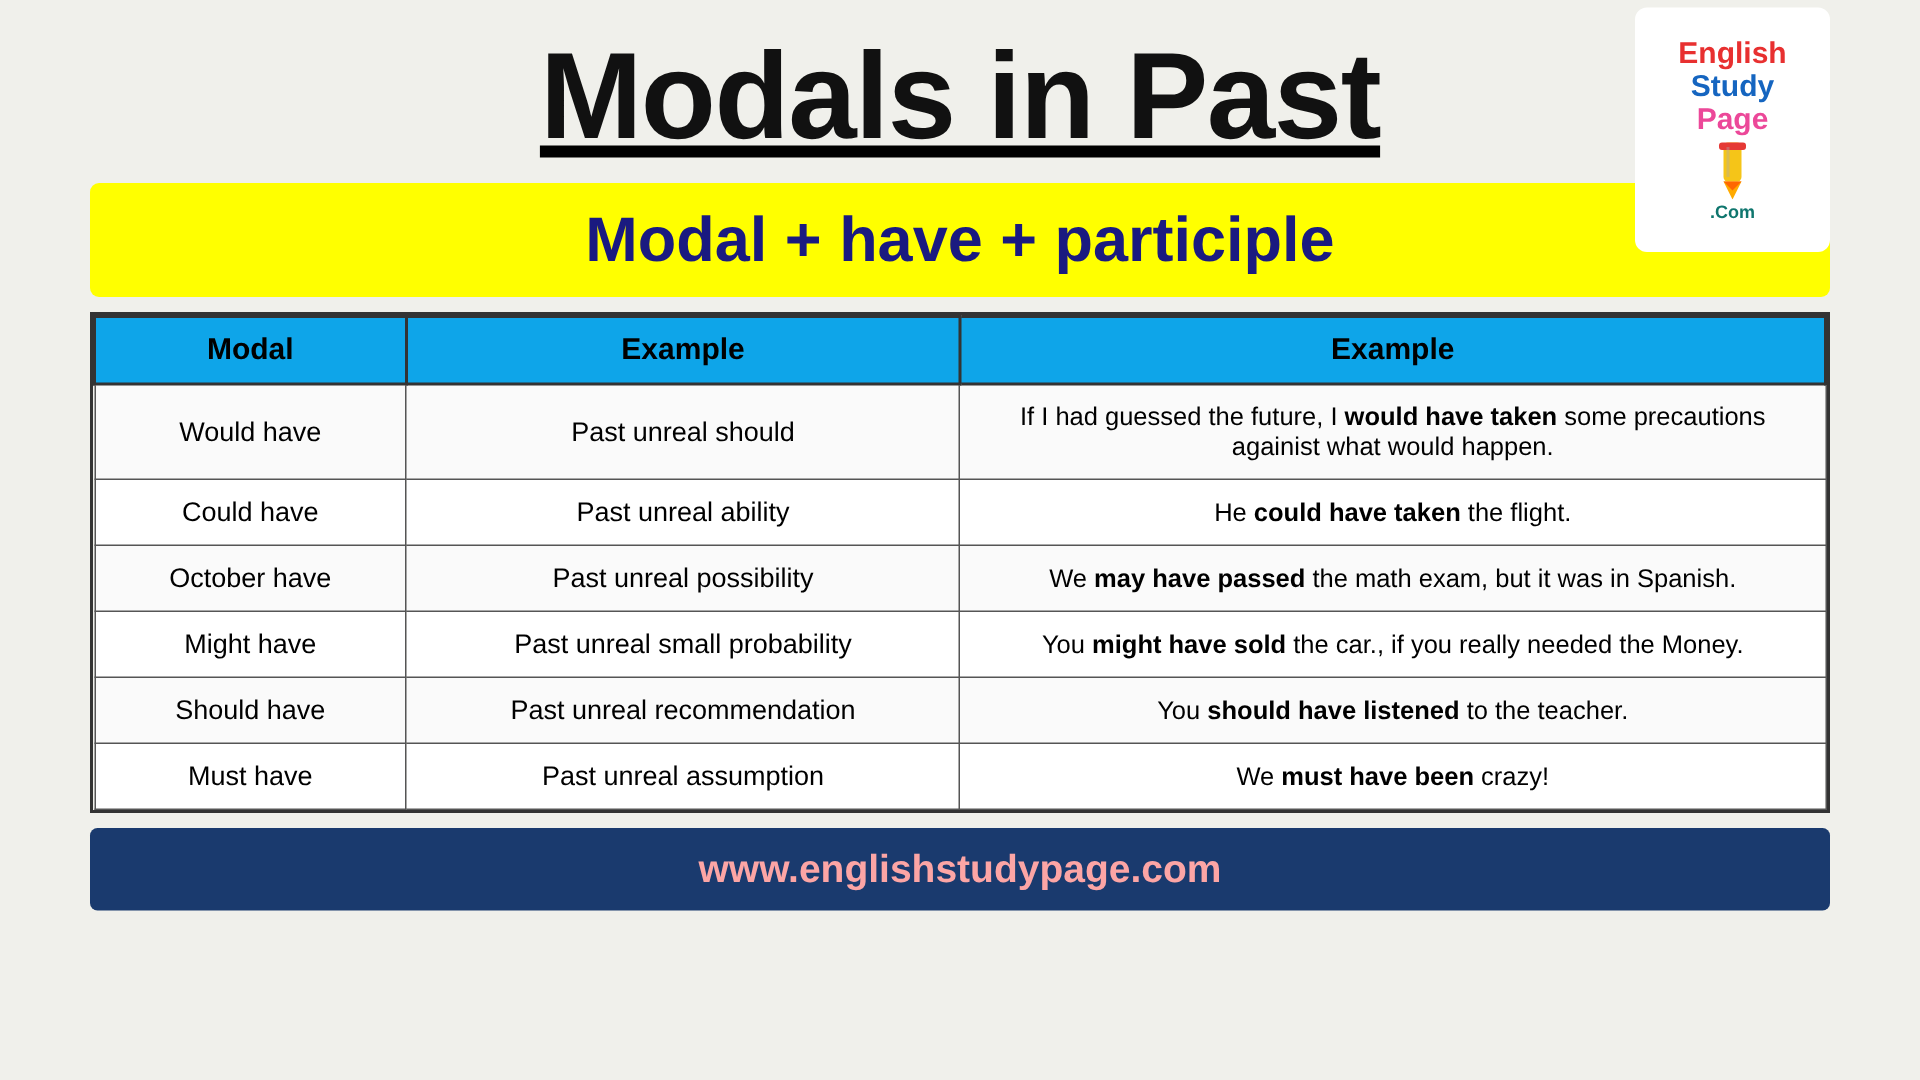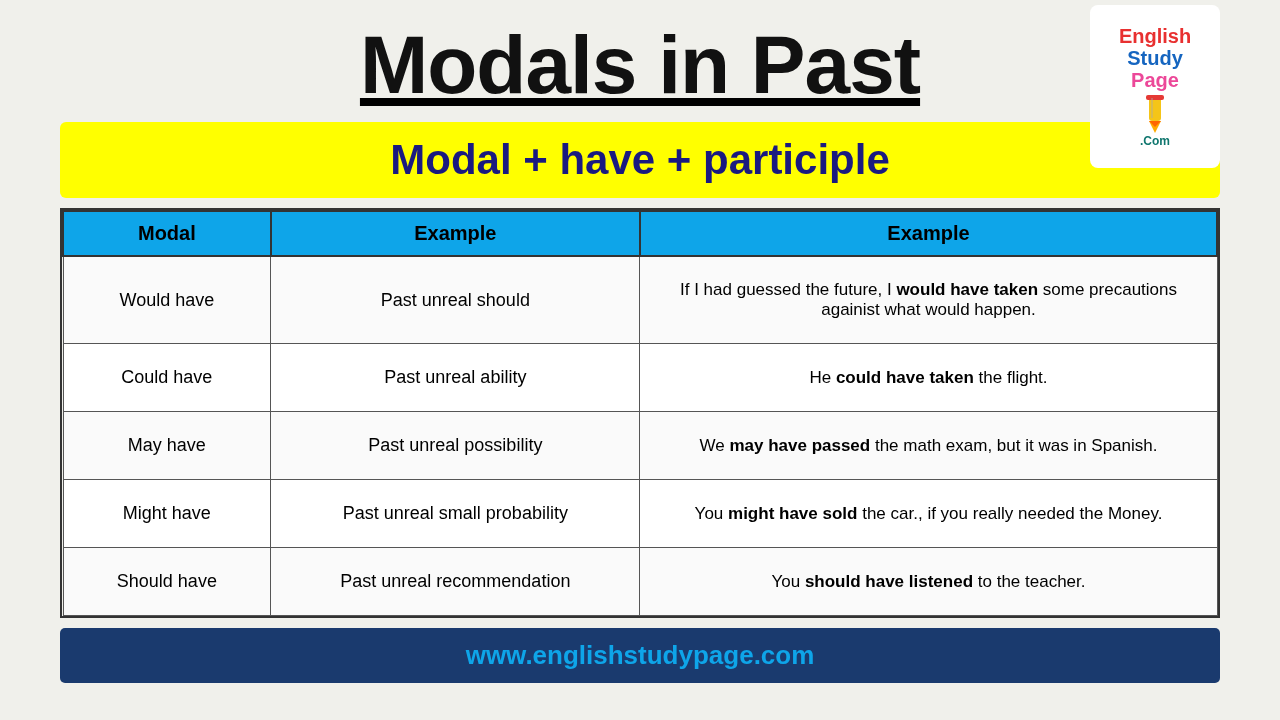--- a/index.html
+++ b/index.html
@@ -97,21 +97,21 @@
       background: #0ea5e9;
       border: 2px solid #333;
       padding: 10px 8px;
       font-size: 20px;
       font-weight: bold;
       text-align: center;
     }
 
     tbody tr td {
       border: 1.5px solid #555;
-      padding: 23px 12px;
+      padding: 11px 12px;
       font-size: 18px;
       text-align: center;
       background: white;
     }
 
     tbody tr td.example-cell {
       text-align: center;
       font-size: 17px;
     }
 
@@ -130,21 +130,21 @@
     .footer-bar {
       width: 100%;
       background: #1a3a6e;
       border-radius: 5px;
       text-align: center;
       padding: 12px 0;
       margin-top: 10px;
     }
 
     .footer-url {
-      color: #0ea5e9;
+      color: #fca5a5;
       font-size: 26px;
       font-weight: bold;
     }
 
     b { font-weight: bold; }
   </style>
 </head>
 <body>
 
 <div class="page-wrapper">
@@ -186,34 +186,39 @@
             <td>Would have</td>
             <td>Past unreal should</td>
             <td class="example-cell">If I had guessed the future, I <b>would have taken</b> some precautions againist what would happen.</td>
           </tr>
           <tr>
             <td>Could have</td>
             <td>Past unreal ability</td>
             <td class="example-cell">He <b>could have taken</b> the flight.</td>
           </tr>
           <tr>
-            <td>May have</td>
+            <td>October have</td>
             <td>Past unreal possibility</td>
             <td class="example-cell">We <b>may have passed</b> the math exam, but it was in Spanish.</td>
           </tr>
           <tr>
             <td>Might have</td>
             <td>Past unreal small probability</td>
             <td class="example-cell">You <b>might have sold</b> the car., if you really needed the Money.</td>
           </tr>
           <tr>
             <td>Should have</td>
             <td>Past unreal recommendation</td>
             <td class="example-cell">You <b>should have listened</b> to the teacher.</td>
           </tr>
+          <tr>
+            <td>Must have</td>
+            <td>Past unreal assumption</td>
+            <td class="example-cell">We <b>must have been</b> crazy!</td>
+          </tr>
         </tbody>
     </table>
   </div>
 
   <div class="footer-bar">
     <span class="footer-url">www.englishstudypage.com</span>
   </div>
 </div>
 
 </body></html>

